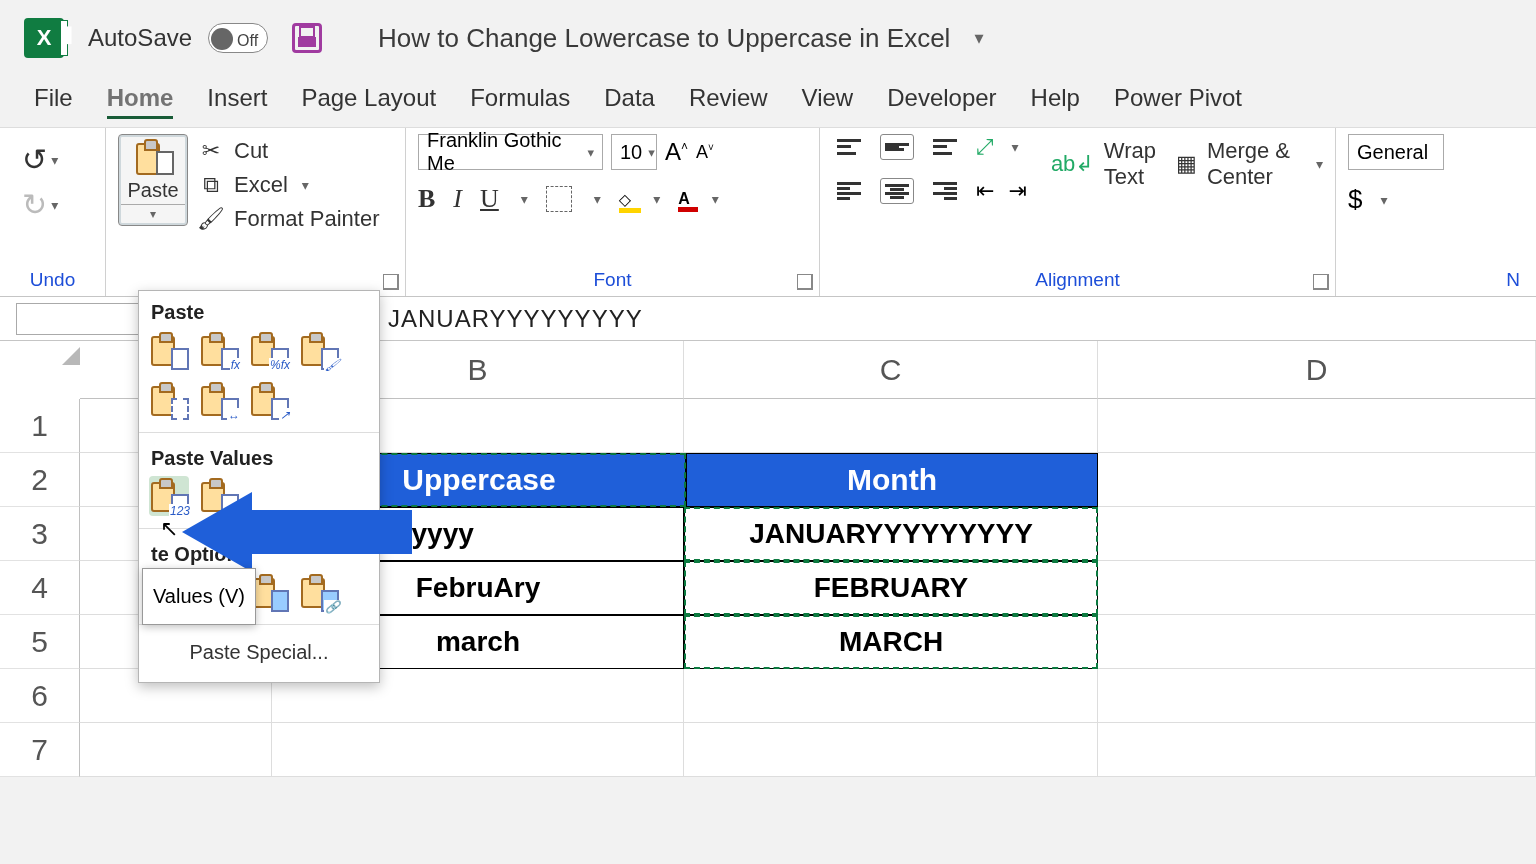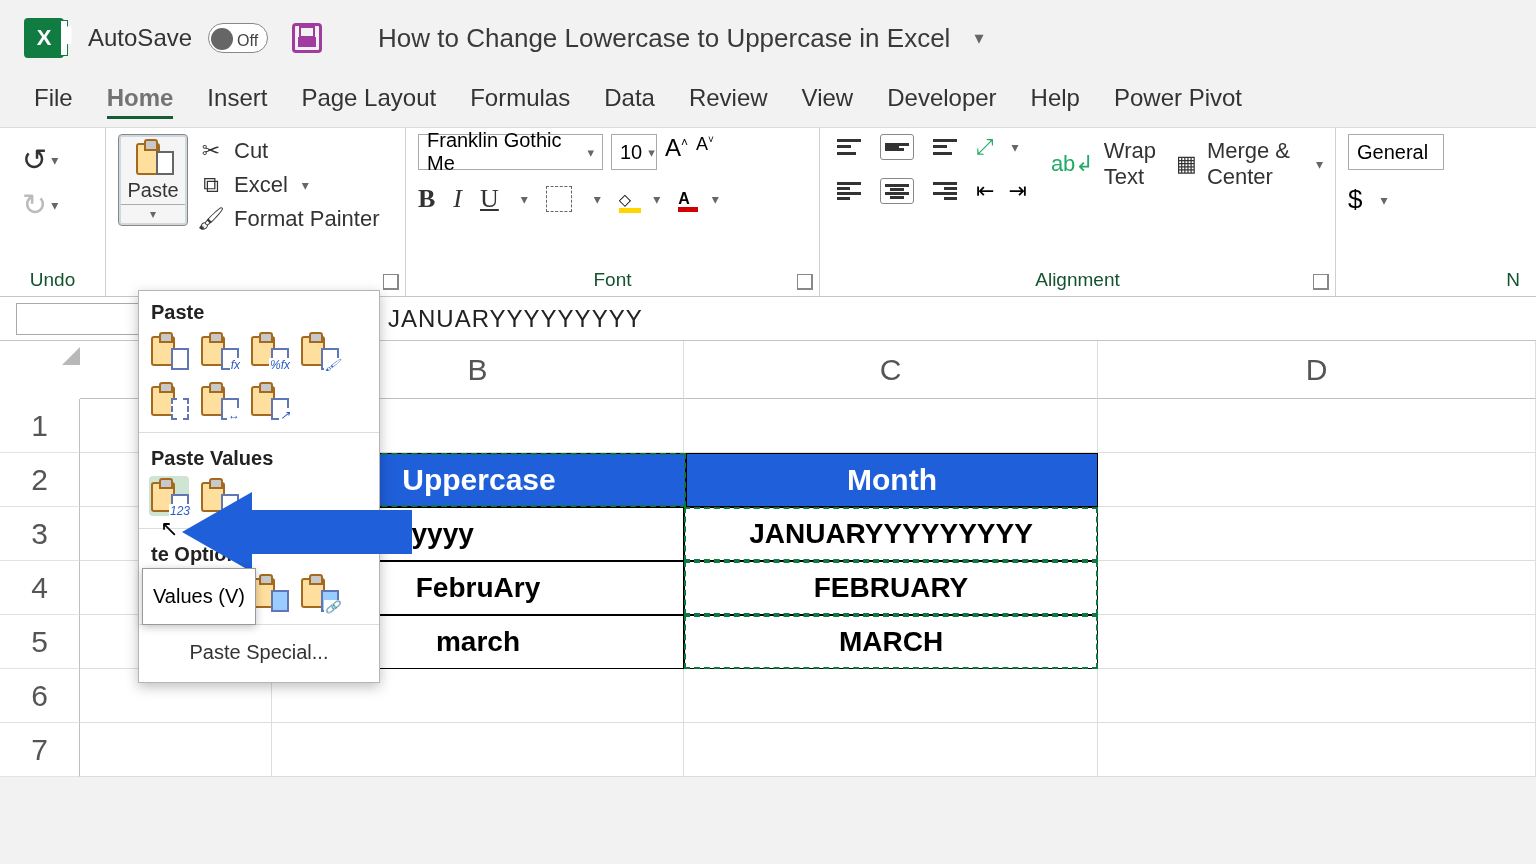--- a/index.html
+++ b/index.html
@@ -21,40 +21,40 @@
 
 
 .ribbon-tabs { display: flex; gap: 34px; padding: 14px 34px 8px; font-size: 24px; color: #333; }
 .ribbon-tabs .tab { cursor: pointer; padding-bottom:4px;}
 .ribbon-tabs .tab.active { color: #737373; font-weight:600; border-bottom: 3px solid #185c37; }
 
 
 .ribbon { display: flex; background: #fff; border-top:1px solid #ddd; border-bottom:1px solid #c5c5c5; height: 170px;}
 .group { border-right: 1px solid #d0d0d0; display: flex; flex-direction: column; padding:6px 12px 2px; position:relative;}
 .group-body { flex: 1; display: flex; align-items:flex-start; gap:10px;}
-.group-label { text-align: center; font-size: 19px; color: #14532d; padding: 3px 0; }
+.group-label { text-align: center; font-size: 19px; color: #1d4ed8; padding: 3px 0; }
 .group-launcher { position:absolute; right:6px; bottom:6px; width:16px; height:16px; border:1px solid #888; border-bottom-width:2px; border-right-width:2px;}
 
 .undo-col { display:flex; flex-direction:column; gap:10px; padding:8px 10px;}
 .undo-btn { font-size:30px; color:#333; display:flex; align-items:center;}
 .caret { font-size:14px; margin-left:4px; color:#666;}
 
 .paste-big { border:1px solid #888; background:#f5f5f5; width:70px; display:flex; flex-direction:column; align-items:center; padding:4px 2px; border-radius:4px; box-shadow: 0 0 0 2px #cfd8dc inset;}
 .paste-clip-icon { width:38px; height:40px; position:relative; margin-top:-2px;}
 .paste-clip-icon .board{position:absolute;left:2px;top:6px;width:24px;height:32px;border:2px solid #a36a1f;border-radius:3px;background:#ffdf9e;}
 .paste-clip-icon .board::before{content:"";position:absolute;top:-6px;left:6px;width:10px;height:8px;border:2px solid #a36a1f;border-radius:3px 3px 0 0;background:#c8c8c8;}
 .paste-clip-icon .page{position:absolute;right:-2px;top:14px;width:18px;height:24px;background:#fff;border:2px solid #666;}
 .paste-lbl{font-size:20px;color:#333;margin-top:2px;}
 .paste-dd-line{width:100%;border-top:1px solid #aaa;margin-top:2px;text-align:center;font-size:12px;color:#666;padding-top:2px;}
 
 .clip-actions{display:flex;flex-direction:column;gap:8px;padding-top:4px;}
 .clip-row{display:flex;align-items:center;gap:10px;font-size:22px;color:#333;}
 .clip-row .ico{width:26px;height:26px;display:inline-flex;align-items:center;justify-content:center;font-size:22px;color:#333;}
 
-.font-row{display:flex;gap:8px;}
+.font-row{display:flex;align-items:center;gap:8px;}
 .combo{border:1px solid #aaa;background:#fff;height:36px;display:flex;align-items:center;padding:0 8px;font-size:20px;}
 .combo .caret2{margin-left:6px;color:#666;font-size:13px;}
 .fontname{width:185px;}
 .fontsize{width:46px;}
 .grow{font-size:24px;} .shrink{font-size:18px;}
 .font-style-row{display:flex;align-items:center;gap:18px;margin-top:14px;}
 .fs-btn{font-size:26px;font-family:"Times New Roman",serif;color:#333;}
 
 .align-col{display:flex;flex-direction:column;gap:18px;}
 .align-row{display:flex;gap:14px;align-items:center;}

